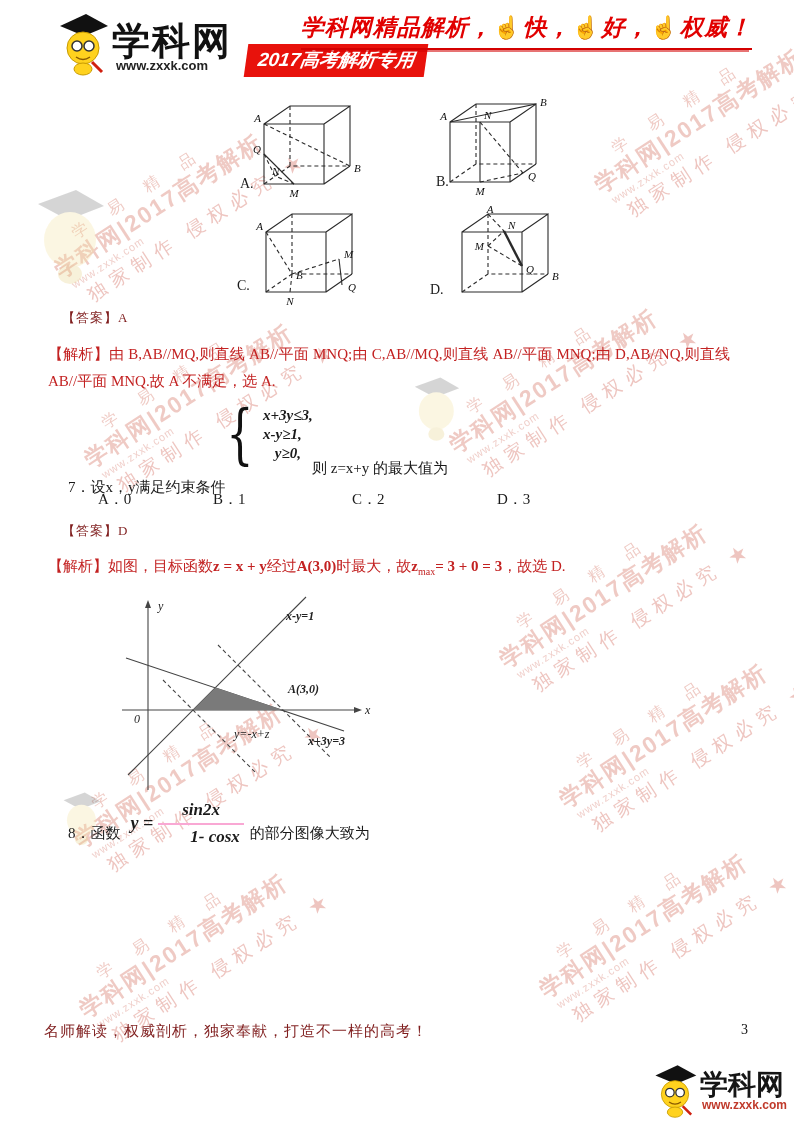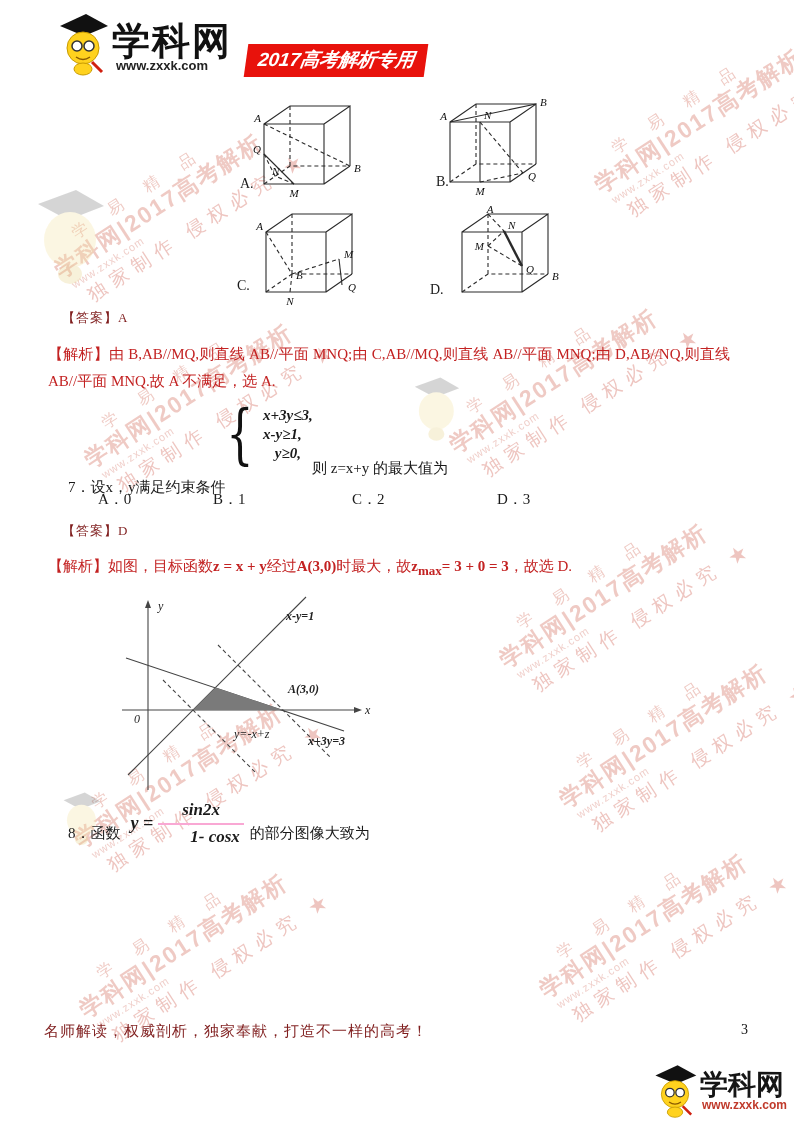--- a/index.html
+++ b/index.html
@@ -42,21 +42,21 @@
 
   .cons{position:absolute;left:219px;top:403px;display:flex;align-items:center;}
   .cons .brace{font-size:66px;font-weight:200;line-height:62px;transform:scaleX(.65);
                font-family:"DejaVu Serif",serif;color:#111;}
   .cons .lines{margin-left:2px;}
   .cons .lines div{font-size:15px;font-weight:bold;font-style:italic;line-height:19px;
                    font-family:"Liberation Serif",serif;}
   .cons .lines div:nth-child(2){text-indent:0;}
   .cons .lines div:nth-child(3){text-align:center;}
 
-  sub.mx{font-size:13px;font-weight:bold;}
+  sub.mx{font-size:10px;font-weight:normal;}
 
   
   .q8row{position:absolute;left:68px;top:800px;display:flex;align-items:flex-end;}
   .q8row .stem{font-size:15px;padding-bottom:4px;}
   .q8frac{display:flex;align-items:center;margin:0 6px 0 10px;}
   .q8frac .lhs{font-size:18px;font-weight:bold;font-style:italic;margin-right:5px;}
   .q8frac .frac{display:inline-flex;flex-direction:column;text-align:center;
                 font-weight:bold;font-style:italic;font-size:17px;}
   .q8frac .num{border-bottom:2px solid #f9a8d4;padding:0 8px 3px 8px;}
   .q8frac .den{padding:2px 4px 0 4px;margin-left:28px;}
@@ -157,20 +157,21 @@
     <circle cx="21" cy="36" r="5" fill="#fff" stroke="#333" stroke-width="1.5"></circle>
     <circle cx="33" cy="36" r="5" fill="#fff" stroke="#333" stroke-width="1.5"></circle>
     <path d="M20,47 Q27,52 34,47" stroke="#8a5a00" stroke-width="1.5" fill="none"></path>
     <ellipse cx="27" cy="59" rx="9" ry="6" fill="#ffd21e" stroke="#c89b00" stroke-width="1"></ellipse>
     <line x1="36" y1="52" x2="46" y2="62" stroke="#d02010" stroke-width="3"></line>
   </svg>
   <div class="logo-title">学科网</div>
   <div class="logo-url">www.zxxk.com</div>
   <div class="badge">2017高考解析专用</div>
 
+  <div class="slogan"><span>学科网精品解析，</span><span class="thumb">☝</span><span>快，</span><span class="thumb">☝</span><span>好，</span><span class="thumb">☝</span><span>权威！</span></div>
 
   <svg class="abs" style="left:248px;top:96px" width="130" height="108" viewBox="0 0 130 108">
     <g stroke="#2a2a2a" stroke-width="1.1" fill="none">
       <path d="M16,28 H76 V88 H16 Z M16,28 L42,10 H102 M76,28 L102,10 V70 M76,88 L102,70"></path>
       <path d="M16,88 L42,70 H102 M42,70 V10" stroke-dasharray="4,3"></path>
       <path d="M16,28 L102,70 M16,58 L27,80 L46,88" stroke-dasharray="4,3"></path>
       <path d="M16,58 L46,88"></path>
     </g>
     <text class="cube-label" x="13" y="26" text-anchor="end">A</text>
     <text class="cube-label" x="13" y="57" text-anchor="end">Q</text>

